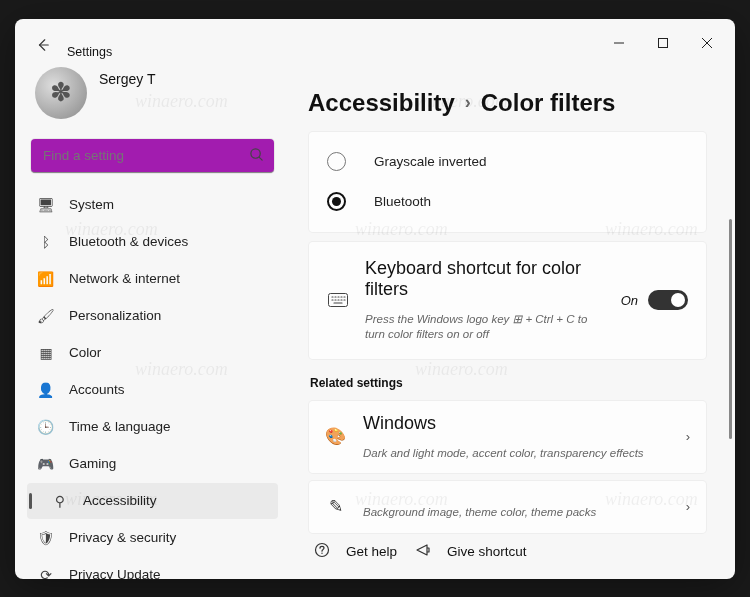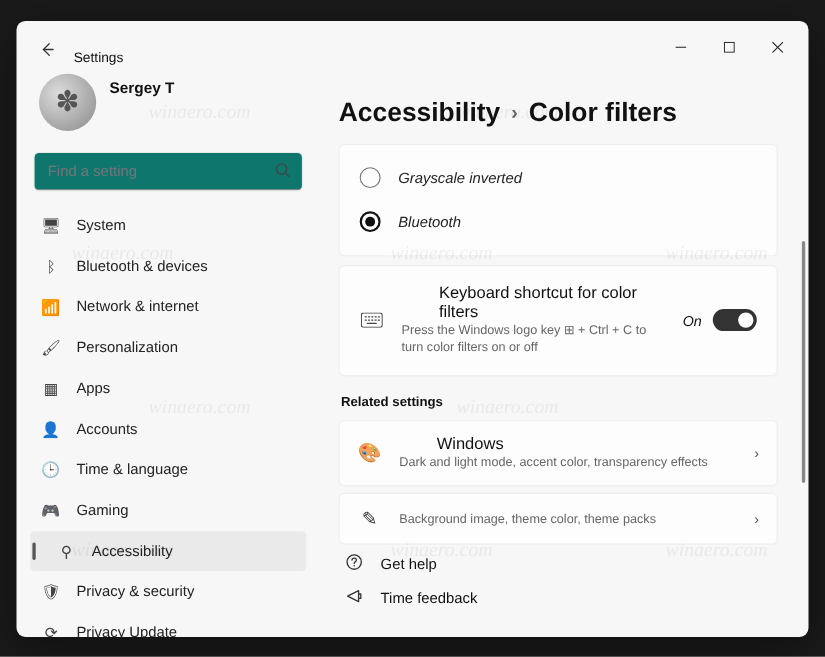--- a/index.html
+++ b/index.html
@@ -8,54 +8,54 @@
   .titlebar { height: 40px; display: flex; align-items: flex-end; padding: 0 6px 0 14px; }
   .back-btn { width: 28px; height: 28px; display:flex; align-items:center; justify-content:center; border-radius:4px; cursor:pointer; }
   .title { font-size: 12.5px; margin-left: 10px; color:#111; }
   .win-controls { margin-left:auto; display:flex; }
   .win-btn { width:44px; height:32px; display:flex; align-items:center; justify-content:center; cursor:pointer; }
   .body { flex:1; display:flex; overflow:hidden; }
   .sidebar { width: 275px; padding: 0 12px 8px 12px; display:flex; flex-direction:column; overflow-y:auto; }
   .profile { display:flex; align-items:center; padding: 8px 8px 4px 8px; }
   .avatar { width:52px; height:52px; border-radius:50%; background: radial-gradient(circle at 35% 35%, #ddd, #888); flex-shrink:0; position:relative; overflow:hidden;}
   .avatar::after{content:"✽"; position:absolute; inset:0; display:flex; align-items:center; justify-content:center; font-size:26px; color:#555;}
-  .profile-name { font-size:14px; font-weight:700; margin-left:12px; color:#111;}
+  .profile-name { font-size:14px; font-weight:400; margin-left:12px; color:#111;}
   .profile-sub { height:28px; }
   .search { margin: 16px 4px 10px 4px; position:relative; }
-  .search input { width:100%; height:34px; border:none; border-bottom:1.5px solid #888; background:#0f766e; border-radius:4px; padding:0 36px 0 12px; font-size:13.5px; outline:none; box-shadow: 0 0 0 1px rgba(0,0,0,0.06);}
+  .search input { width:100%; height:34px; border:none; border-bottom:1.5px solid #888; background:#a21caf; border-radius:4px; padding:0 36px 0 12px; font-size:13.5px; outline:none; box-shadow: 0 0 0 1px rgba(0,0,0,0.06);}
   .search .icon { position:absolute; right:10px; top:8px; color:#444;}
   .nav { display:flex; flex-direction:column; gap:1px; margin-top:4px;}
   .nav-item { height:36px; display:flex; align-items:center; padding:0 10px; border-radius:4px; cursor:pointer; font-size:13.5px; color:#222; gap:14px;}
   .nav-item.active { background: #eaeaea;}
   .nav-item.active::before { content:""; width:3px; height:16px; background:#555; border-radius:2px; margin-left:-8px; margin-right:5px;}
   .nav-icon { width:18px; display:flex; justify-content:center; color:#444; font-size:14px;}
   .main { flex:1; padding: 30px 28px 10px 18px; overflow-y:auto; position:relative;}
   .scroll-thumb { position:absolute; right:3px; top:160px; width:3px; height:220px; background:#888; border-radius:2px;}
   .crumb { font-size:24px; font-weight:600; color:#111; display:flex; align-items:center; gap:10px; margin-bottom:14px;}
   .crumb .parent { font-weight:600; cursor:pointer;}
   .crumb .sep { color:#666; font-size:18px;}
   .card { background:#fdfdfd; border:1px solid rgba(0,0,0,0.06); border-radius:5px; padding: 10px 18px; margin-bottom:8px;}
-  .radio-row { display:flex; align-items:center; height:40px; gap:16px; cursor:pointer;font-style:italic;}
+  .radio-row { display:flex; align-items:center; height:40px; gap:28px; cursor:pointer;}
   .radio { width:19px; height:19px; border:1.5px solid #777; border-radius:50%; display:flex; align-items:center; justify-content:center;}
   .radio.sel { border:2px solid #111;}
   .radio.sel::after { content:""; width:9px; height:9px; background:#111; border-radius:50%;}
   .radio-label { font-size:13.5px; color:#222;}
   .setting-row { display:flex; align-items:center; gap:16px; padding:6px 0;}
   .setting-icon { width:22px; color:#333; font-size:17px; display:flex; justify-content:center;}
   .setting-text { flex:1;}
-  .setting-title { font-size:15px; color:#111;margin-left:34px;}
-  .setting-desc { font-size:11.5px; color:#666; line-height:1.35; margin-top:2px;}
+  .setting-title { font-size:18px; color:#111;}
+  .setting-desc { font-size:11.5px; color:#666; line-height:1.35; margin-top:12px;font-style:italic;}
   .toggle-wrap { display:flex; align-items:center; gap:10px;font-style:italic;}
   .toggle-label { font-size:13px; color:#111;}
   .toggle { width:40px; height:20px; background:#333; border-radius:10px; position:relative; cursor:pointer;}
   .toggle::after { content:""; position:absolute; right:3px; top:3px; width:14px; height:14px; background:#fff; border-radius:50%;}
   .section-head { font-size:12px; font-weight:600; margin:16px 2px 10px 2px; color:#111;}
   .link-card { background:#fdfdfd; border:1px solid rgba(0,0,0,0.06); border-radius:5px; padding:12px 16px; margin-bottom:6px; display:flex; align-items:center; gap:16px; cursor:pointer;}
   .chev { color:#555; font-size:13px;}
-  .footer-links { margin-top:2px; display:flex; flex-direction:column; gap:8px;}
+  .footer-links { margin-top:2px; display:flex; flex-direction:row; gap:8px;}
   .flink { display:flex; align-items:center; gap:14px; font-size:13.5px; color:#111; cursor:pointer; padding:2px 4px;}
   .flink .icon { width:20px; text-align:center; color:#333;}
   .wm { position:absolute; color:rgba(0,0,0,0.06); font-size:18px; font-style:italic; font-family: Georgia, serif; pointer-events:none; user-select:none; white-space:nowrap;}
 </style>
 </head>
 <body>
 
 <div class="window">
 
   <div class="titlebar">
@@ -113,21 +113,21 @@
           <div class="nav-item">
             <span class="nav-icon">📶</span>
             <span>Network &amp; internet</span>
           </div>
           <div class="nav-item">
             <span class="nav-icon">🖌</span>
             <span>Personalization</span>
           </div>
           <div class="nav-item">
             <span class="nav-icon">▦</span>
-            <span>Apps</span>
+            <span>Color</span>
           </div>
           <div class="nav-item">
             <span class="nav-icon">👤</span>
             <span>Accounts</span>
           </div>
           <div class="nav-item">
             <span class="nav-icon">🕒</span>
             <span>Time &amp; language</span>
           </div>
           <div class="nav-item">
@@ -211,21 +211,21 @@
                 <circle cx="8" cy="8" r="6.5" stroke="#333" fill="none" stroke-width="1.2"></circle>
                 <path d="M6 6.2c0-1 .9-1.8 2-1.8s2 .7 2 1.7c0 .8-.5 1.2-1.2 1.7-.6.4-.8.7-.8 1.4" stroke="#333" fill="none" stroke-width="1.2" stroke-linecap="round"></path>
                 <circle cx="8" cy="11.3" r=".7" fill="#333"></circle>
               </svg></span>
           <span>Get help</span>
         </div>
         <div class="flink">
           <span class="icon"><svg width="16" height="16" viewBox="0 0 16 16">
                 <path d="M2 8l10-5v10L2 8zm10-2h2v4h-2" stroke="#333" fill="none" stroke-width="1.2" stroke-linejoin="round"></path>
               </svg></span>
-          <span>Time feedback</span>
+          <span>Give shortcut</span>
         </div>
       </div>
 
       <div class="scroll-thumb"></div>
     </div>
   </div>
 
   <div class="wm" style="top:72px;left:120px">winaero.com</div>
   <div class="wm" style="top:72px;left:400px">winaero.com</div>
   <div class="wm" style="top:200px;left:50px">winaero.com</div>

